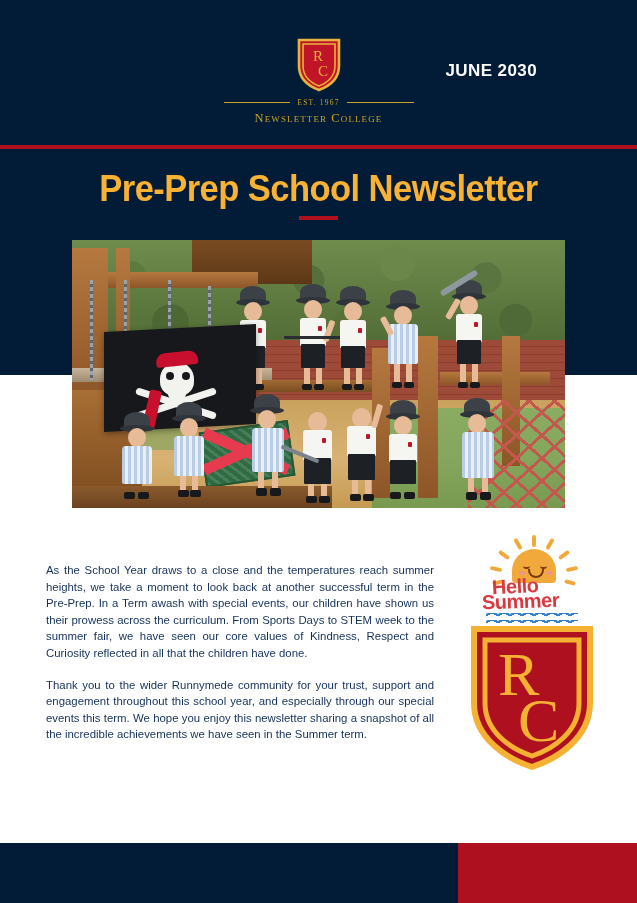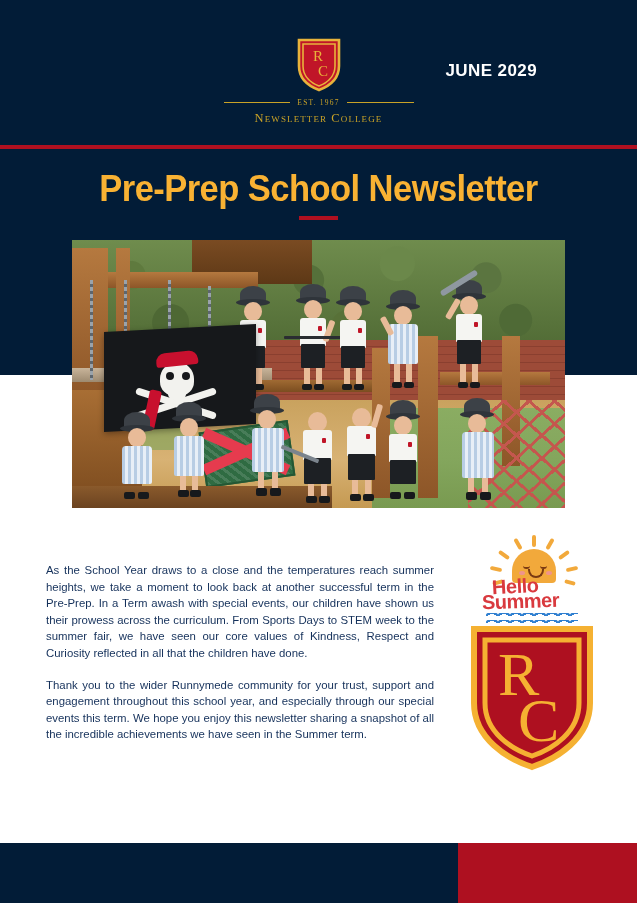--- a/index.html
+++ b/index.html
@@ -218,21 +218,21 @@
         </svg>
       </div>
       <div class="est-row">
         <span class="est-rule"></span>
         <span class="est-text">EST.  1967</span>
         <span class="est-rule"></span>
       </div>
       <div class="school-name">Newsletter College</div>
     </div>
 
-    <div class="issue-date">JUNE 2029</div>
+    <div class="issue-date">JUNE 2030</div>
 
     <div class="red-rule"></div>
 
     <div class="newsletter-title">Pre-Prep School Newsletter</div>
     <div class="title-underline"></div>
   </div>
 
   <div class="photo">
     <div class="ph hedge"></div>
     <div class="ph brickwall"></div>

